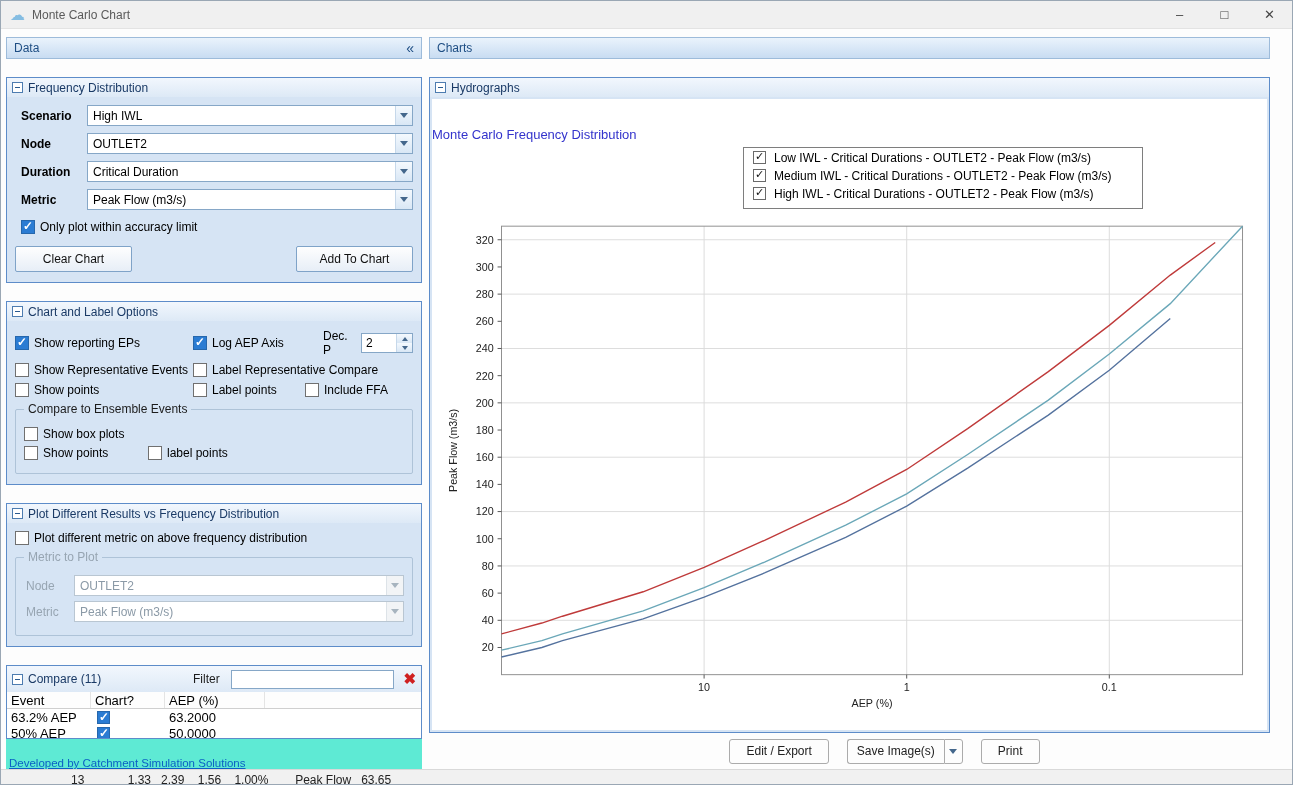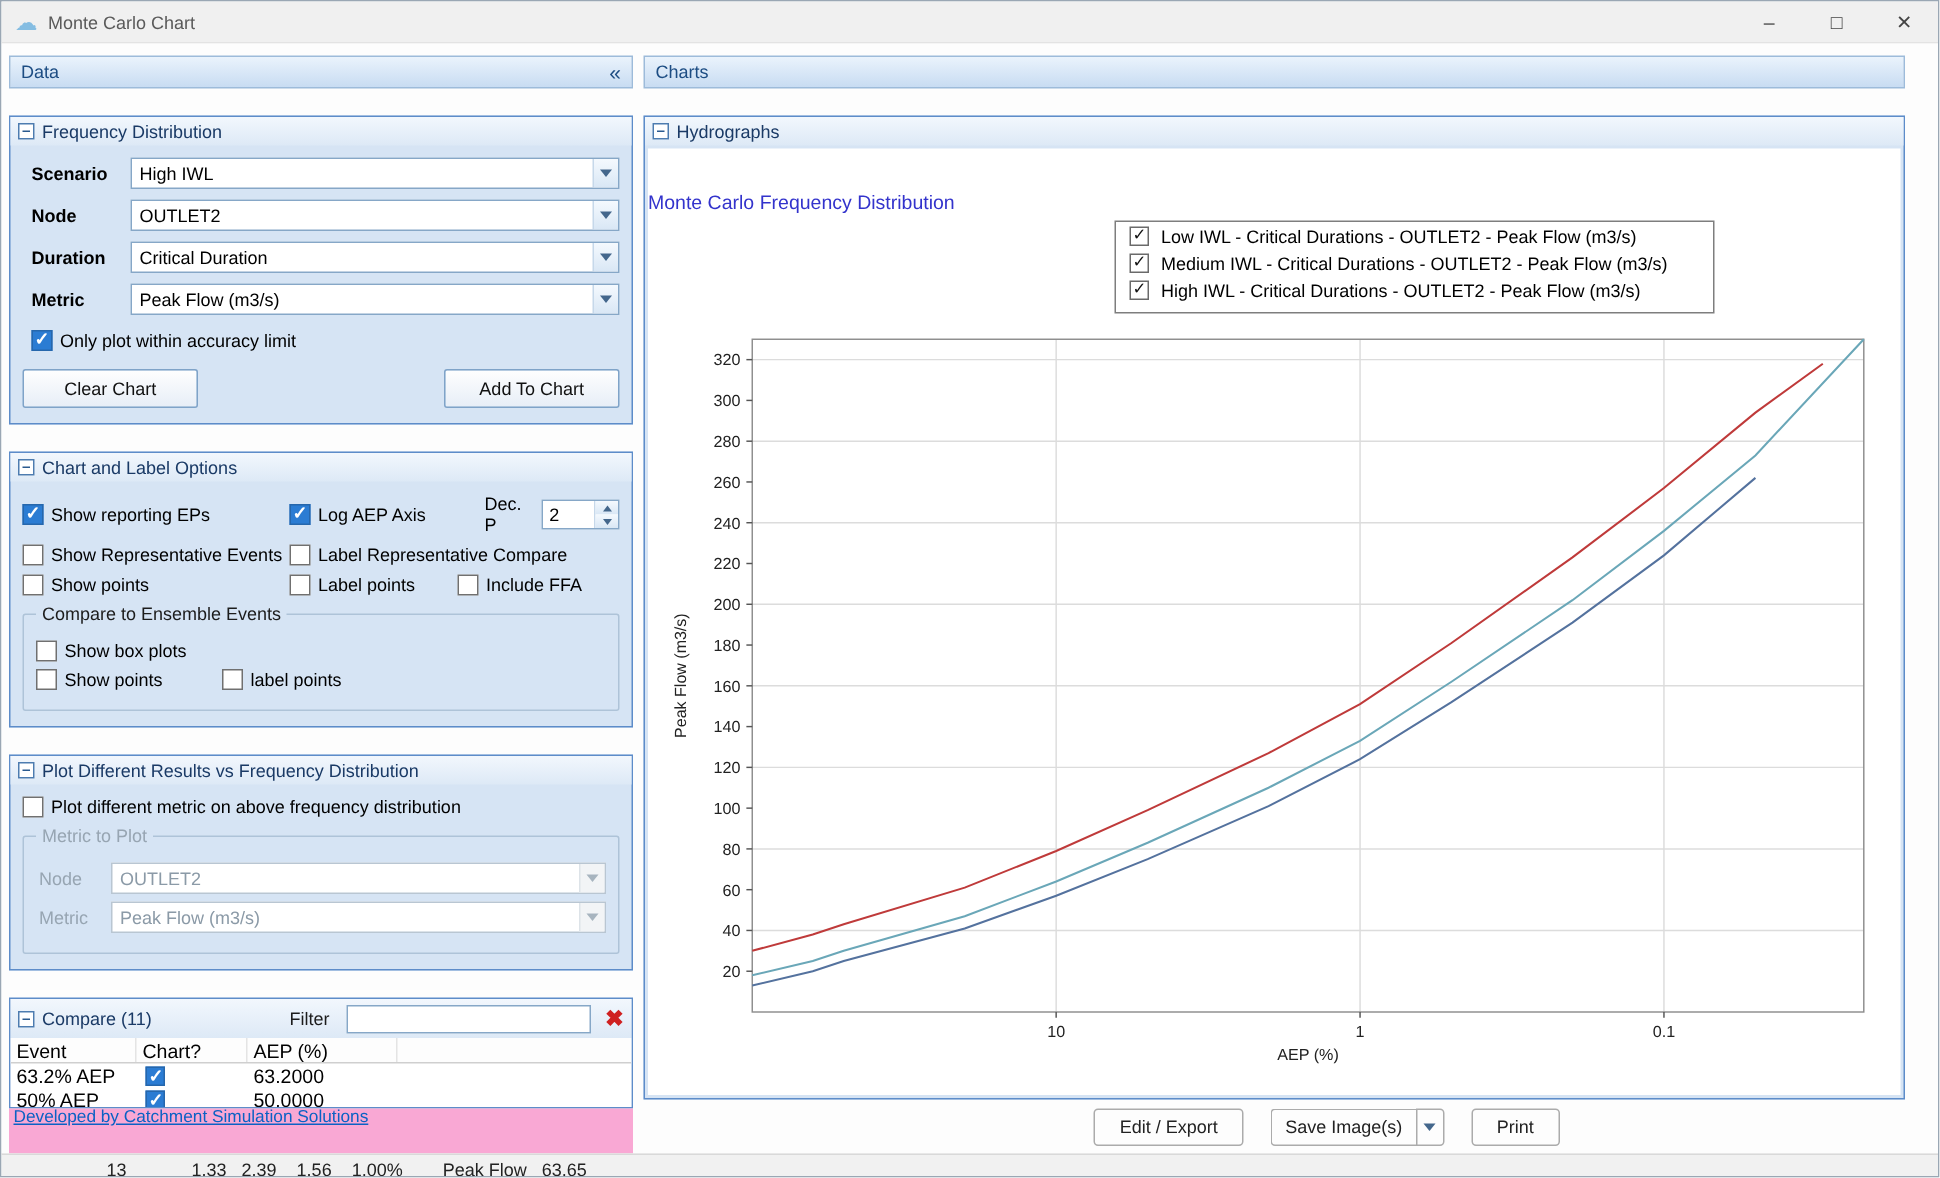--- a/index.html
+++ b/index.html
@@ -79,21 +79,21 @@
   .filter-input{flex:1;height:19px;border:1px solid #86a7c7;background:#fff;font-family:"Liberation Sans",sans-serif;font-size:12px;padding:0 3px}
   .clear-filter{flex:0 0 auto;width:22px;text-align:center;color:#cf2020;font-size:15px;font-weight:bold;cursor:default}
   .table{flex:1;background:#fff;font-size:13px;overflow:hidden;display:flex;flex-direction:column}
   .thead{display:flex;height:17px;flex:0 0 auto;border-bottom:1px solid #cfcfcf;background:#fdfdfd}
   .tc{padding:2px 4px;border-right:1px solid #e4e4e4;display:flex;align-items:center}
   .c1{width:84px}.c2{width:74px}.c3{width:100px}.c4{flex:1;border-right:none}
   .trow{display:flex;height:16px;flex:0 0 auto;align-items:center}
   .trow .tc{border-right:none;height:100%}
   .trow .c2{padding-left:6px}
 
-  .left-footer{height:30px;flex:0 0 auto;display:flex;align-items:flex-start;background:#f9a8d4}
+  .left-footer{height:30px;flex:0 0 auto;display:flex;align-items:flex-end;background:#5eead4}
   .left-footer a{color:#0b61c4;font-size:11.5px;text-decoration:underline;margin-left:3px;cursor:pointer}
 
   
   .hydro{flex:1;min-height:0}
   .chart-body{flex:1;min-height:0;margin:2px;background:#fff;position:relative;overflow:hidden}
   .chart-title{position:absolute;top:28px;left:0;right:0;text-align:left;font-size:13px;color:#3333cc;z-index:2}
   .legend{position:absolute;left:311px;top:48px;width:400px;border:1px solid #7e7e7e;background:#fff;padding:3px 0;z-index:2}
   .legend-item{display:flex;align-items:flex-start;gap:8px;height:18px;padding:0 9px}
   .legend-label{font-size:12px;white-space:nowrap}
   .cbc{width:13px;height:13px;border:1px solid #6a6a6a;background:#fff;position:relative;flex:0 0 auto}

